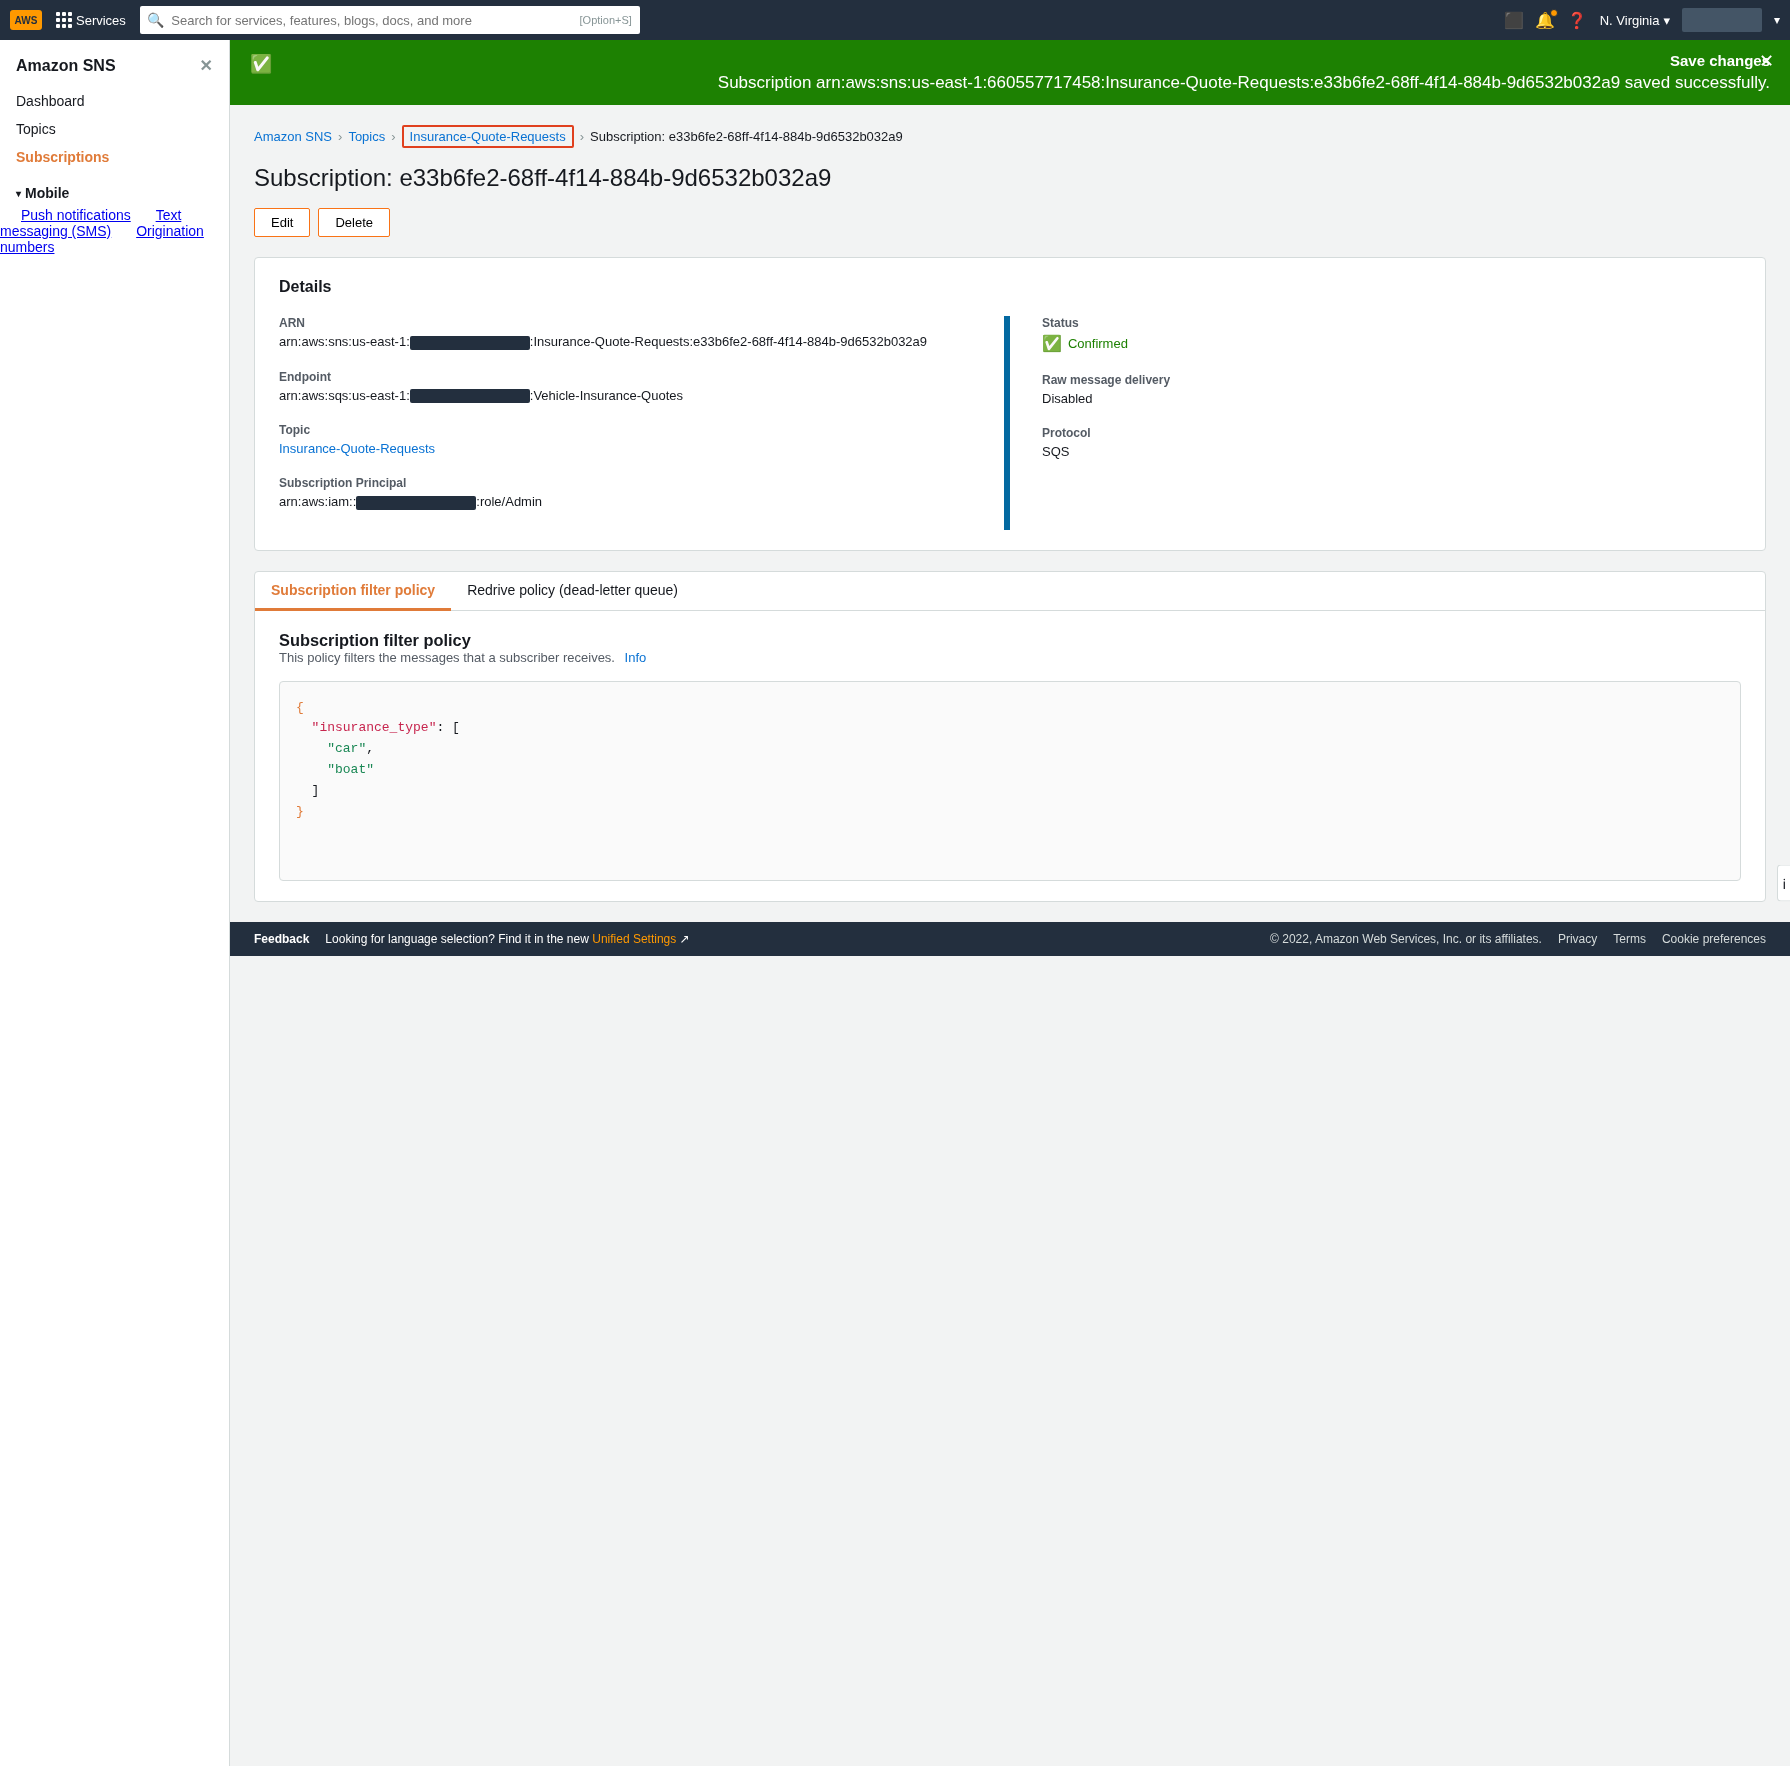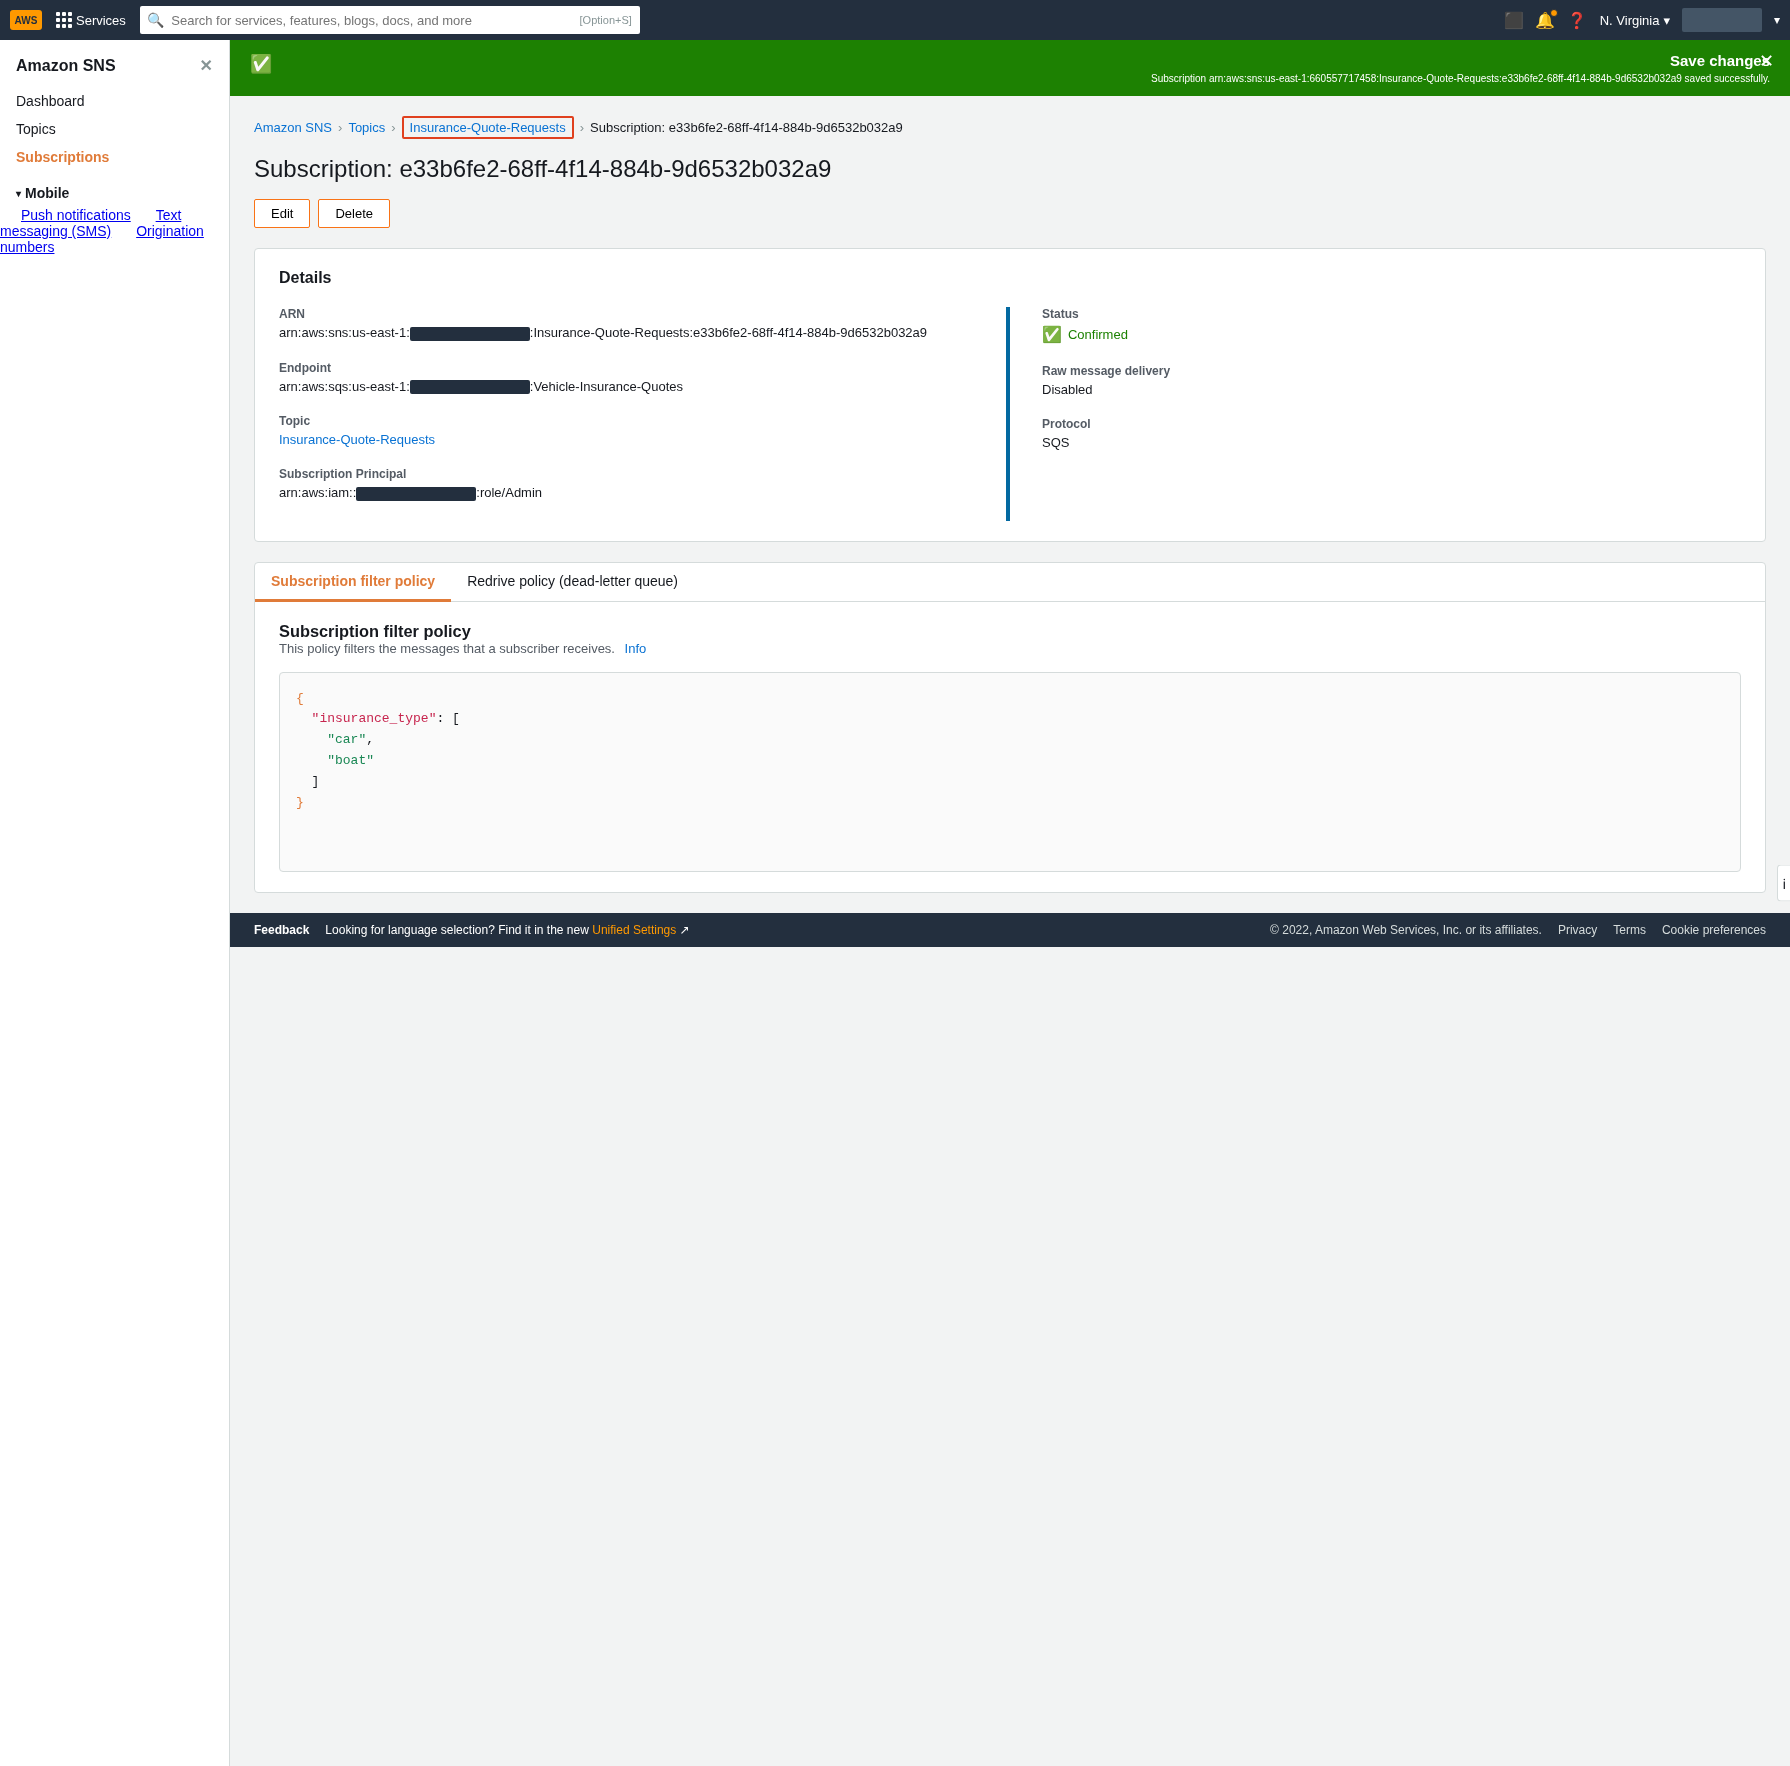--- a/index.html
+++ b/index.html
@@ -116,21 +116,21 @@
       gap: 10px;
       position: relative;
     }
     .success-banner .check-icon {
       font-size: 18px;
       margin-top: 1px;
       flex-shrink: 0;
     }
     .success-banner .banner-text { flex: 1; text-align: right; }
     .success-banner .banner-title { font-size: 15px; font-weight: 600; margin-bottom: 4px; }
-    .success-banner .banner-desc { font-size: 10px; }
+    .success-banner .banner-desc { font-size: 17px; }
     .success-banner .close-btn { position: absolute; top: 10px; right: 16px; cursor: pointer; font-size: 18px; color: #fff; }
 
     
     .content-area {
       padding: 20px 24px;
     }
 
     
     .breadcrumb {
       display: flex;
@@ -187,21 +187,21 @@
       font-size: 16px;
       font-weight: 600;
       margin-bottom: 20px;
       color: #16191f;
     }
     .details-grid {
       display: grid;
       grid-template-columns: 1fr 1fr;
       gap: 0;
     }
-    .details-left { border-right: 4px solid #0369a1; }
+    .details-left { border-right: 6px solid #0369a1; }
     .details-right { padding-left: 32px; }
     .detail-item {
       margin-bottom: 20px;
     }
     .detail-label {
       font-size: 12px;
       color: #545b64;
       margin-bottom: 4px;
       font-weight: 600;
     }

